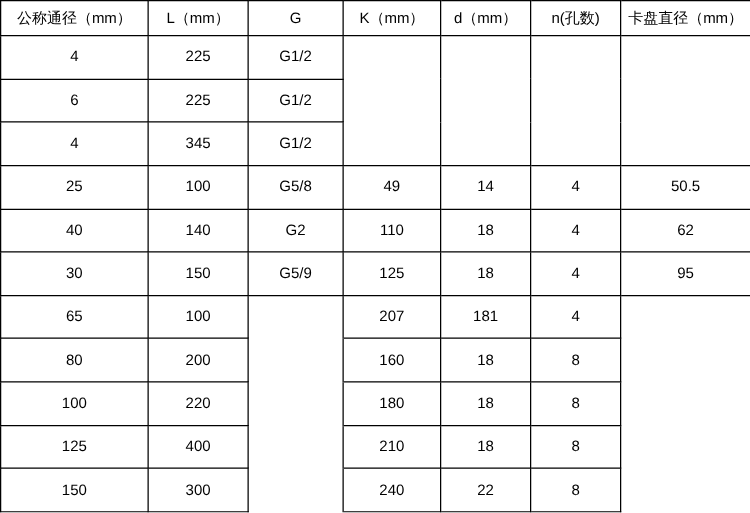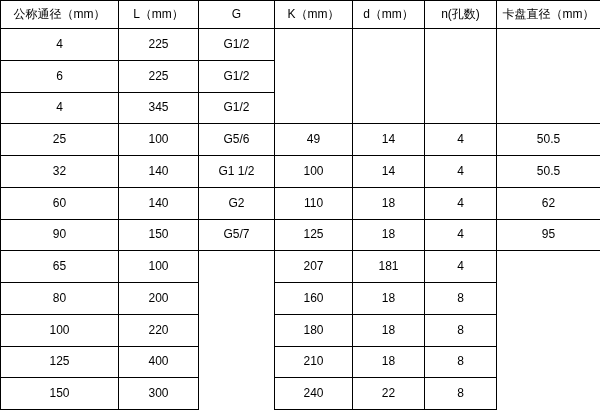--- a/index.html
+++ b/index.html
@@ -96,48 +96,39 @@
       <td>345</td>
       <td>G1/2</td>
       <td class="nb-all"></td>
       <td class="nb-all"></td>
       <td class="nb-all"></td>
       <td class="nb-all"></td>
     </tr>
     <tr>
       <td>25</td>
       <td>100</td>
-      <td>G5/6</td>
+      <td>G5/8</td>
       <td>49</td>
       <td>14</td>
       <td>4</td>
       <td>50.5</td>
     </tr>
     <tr>
-      <td>32</td>
-      <td>140</td>
-      <td>G1 1/2</td>
-      <td>100</td>
-      <td>14</td>
-      <td>4</td>
-      <td>50.5</td>
-    </tr>
-    <tr>
-      <td>60</td>
+      <td>40</td>
       <td>140</td>
       <td>G2</td>
       <td>110</td>
       <td>18</td>
       <td>4</td>
       <td>62</td>
     </tr>
     <tr>
-      <td>90</td>
+      <td>30</td>
       <td>150</td>
-      <td>G5/7</td>
+      <td>G5/9</td>
       <td>125</td>
       <td>18</td>
       <td>4</td>
       <td>95</td>
     </tr>
     <tr>
       <td>65</td>
       <td>100</td>
       <td class="nb-all"></td>
       <td>207</td>

